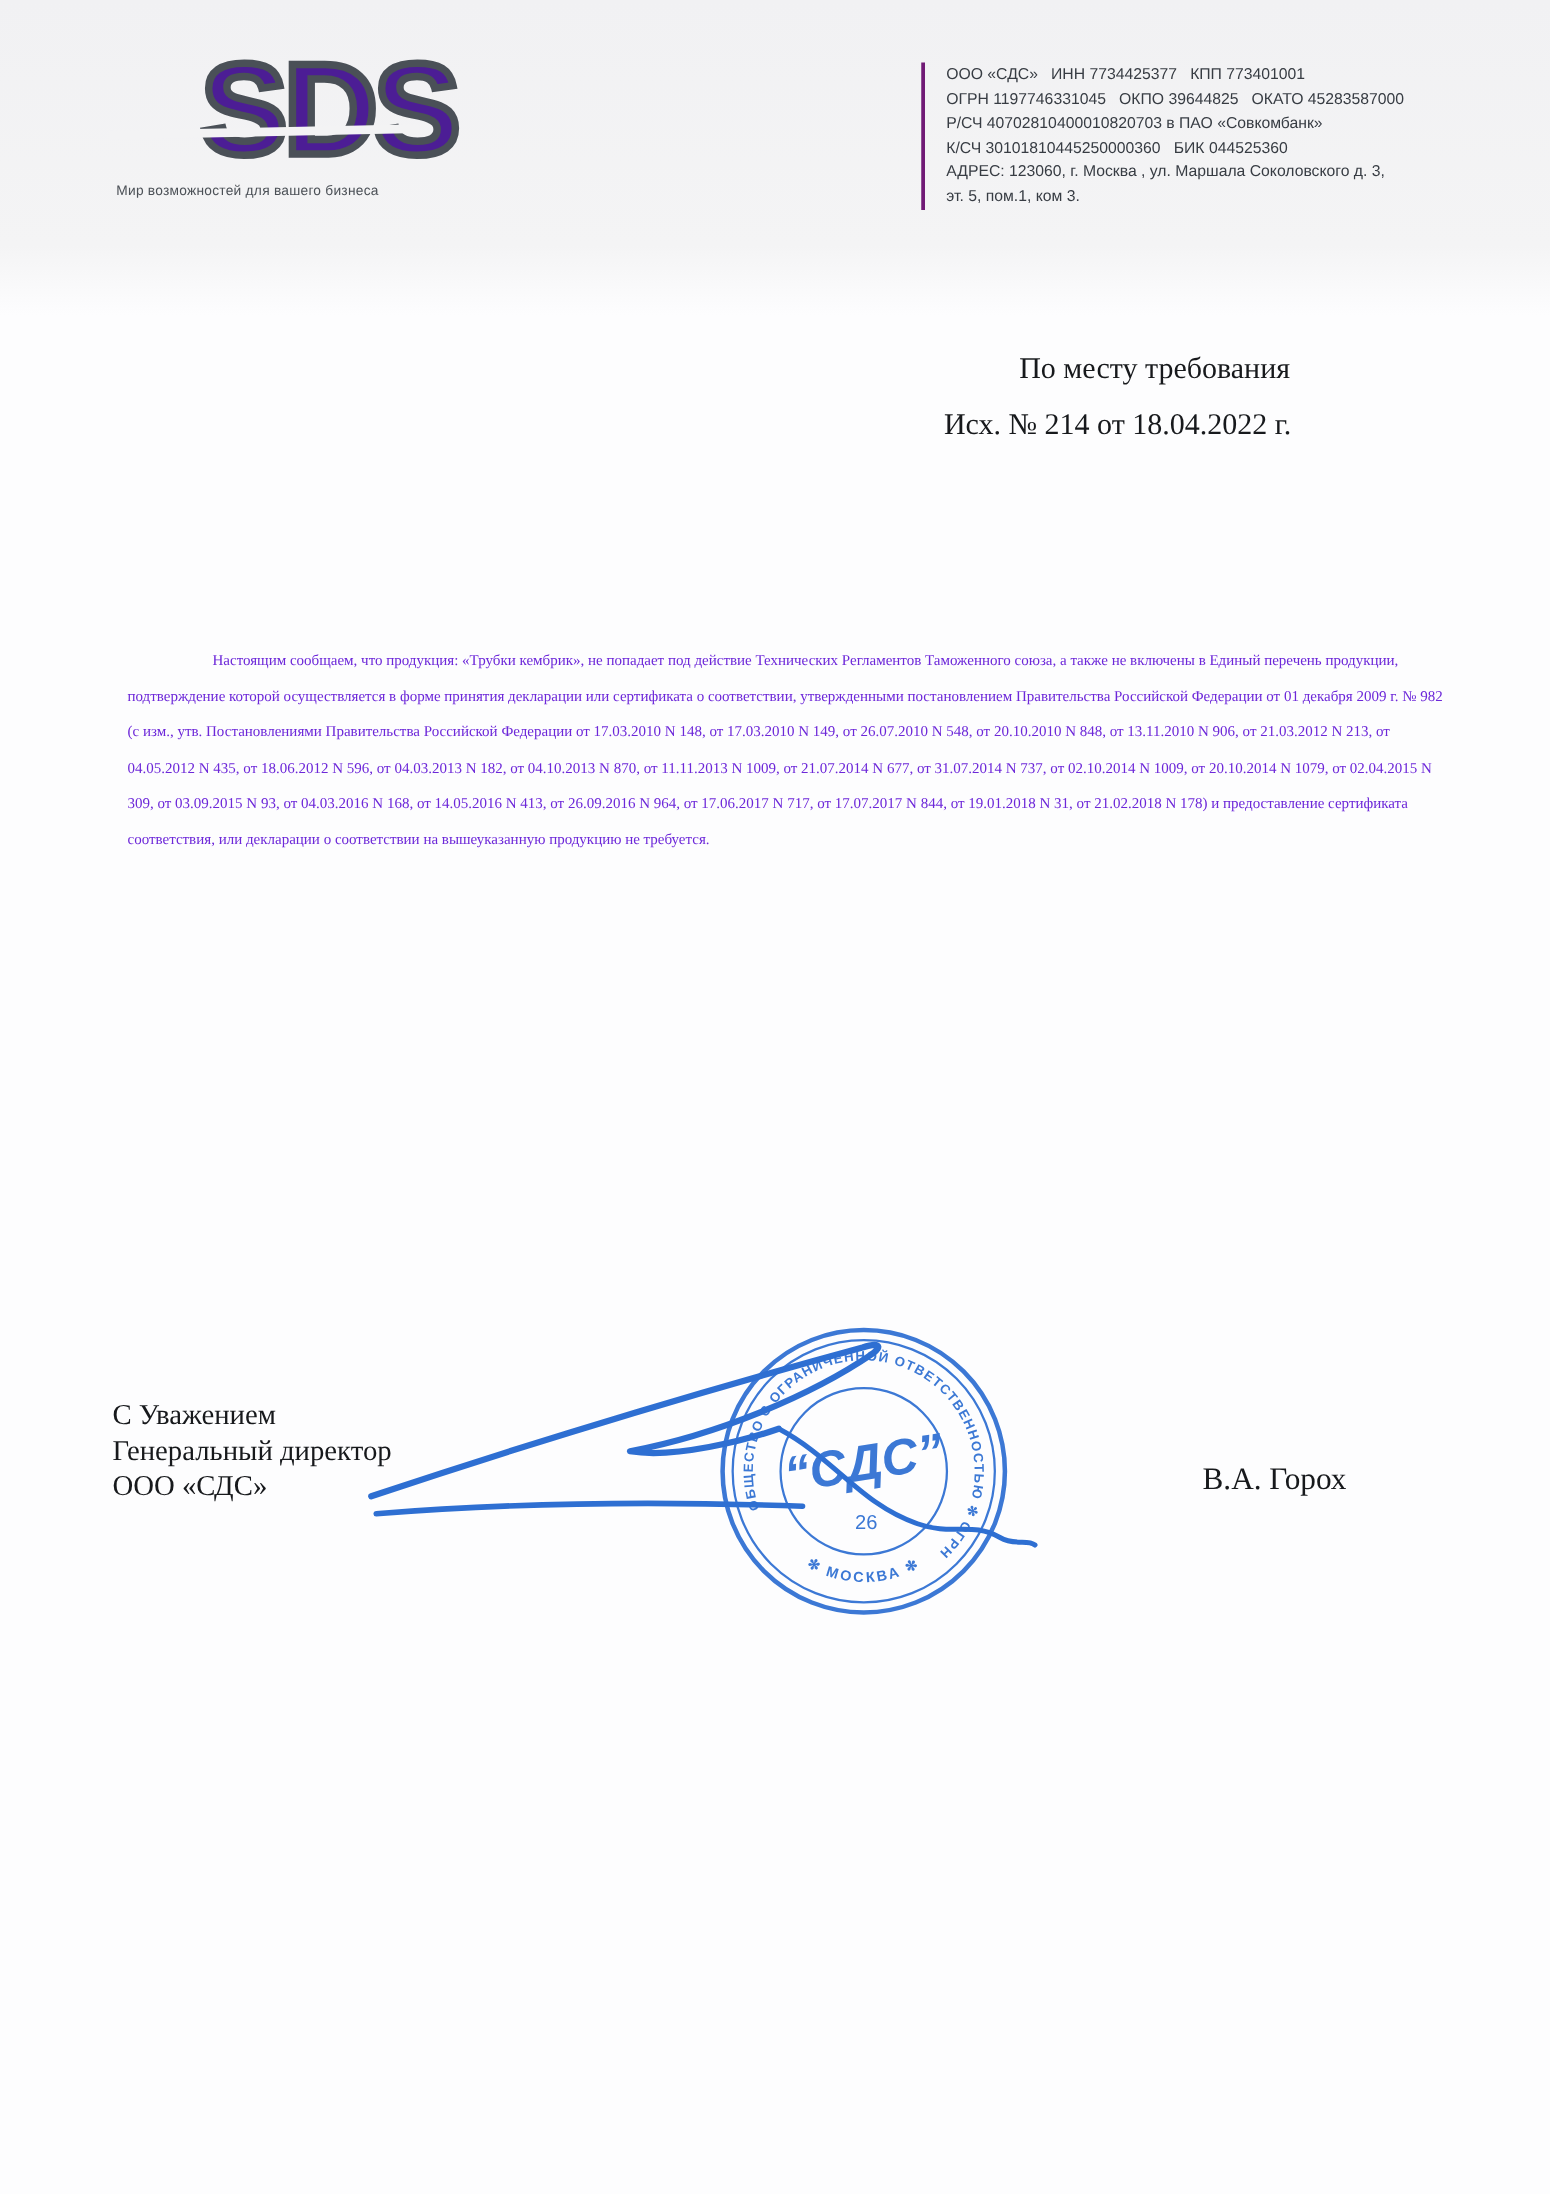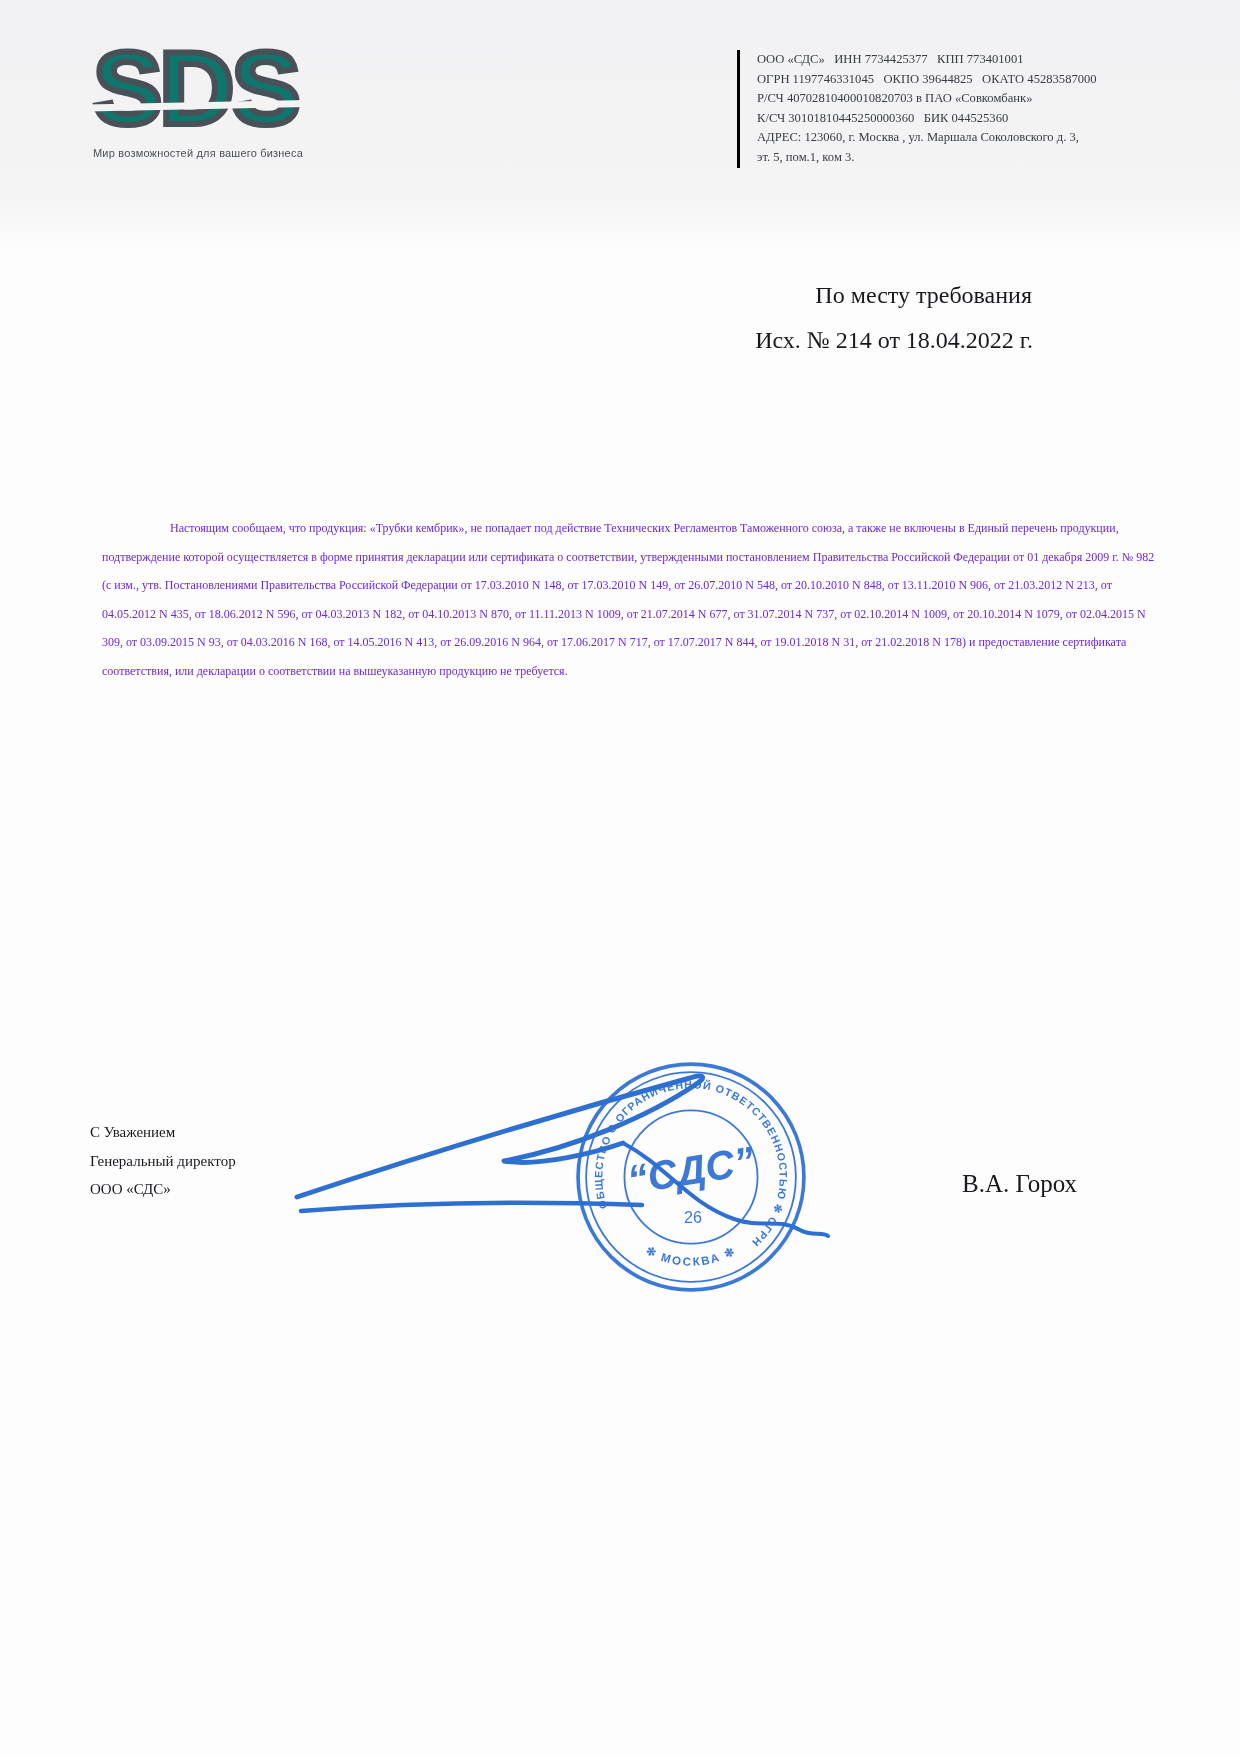--- a/index.html
+++ b/index.html
@@ -9,51 +9,51 @@
     font-family:"Liberation Serif", serif;color:#17191c;
   }
   .scan-band{
     position:absolute;top:0;left:0;right:0;height:252px;
     background:linear-gradient(180deg,#f1f1f3 0%,#f4f4f5 78%,rgba(246,246,247,0) 100%);
   }
   
   .logo-block{position:absolute;left:93px;top:34px;width:340px;}
   .logo-text{
     font-family:"Liberation Sans", sans-serif;font-weight:bold;
-    font-size:104px;line-height:1.05;color:#0f766e;
-    -webkit-text-stroke:6px #4a5057;letter-spacing:-3px;
+    font-size:104px;line-height:1.05;color:#4c1d95;
+    -webkit-text-stroke:6px #4a5057;letter-spacing:-3px;text-align:center;
   }
   .logo-stripe{
     position:absolute;left:-6px;top:68px;width:248px;height:7px;
     background:#f3f3f4;transform:rotate(-1.2deg);
   }
   .logo-tagline{
     margin-top:4px;font-family:"Liberation Sans", sans-serif;
     font-size:11px;color:#4c5157;letter-spacing:.2px;
   }
   .company-info{
     position:absolute;left:737px;top:50px;width:420px;
-    border-left:3px solid #000000;padding-left:17px;
-    font-family:Liberation Serif, serif;
+    border-left:3px solid #701a75;padding-left:17px;
+    font-family:Liberation Sans, sans-serif;
     font-size:12.6px;line-height:19.6px;color:#373c43;
     white-space:pre-wrap;
   }
   
   .recipient{position:absolute;right:208px;top:282px;font-size:24px;}
   .reference{position:absolute;right:207px;top:327px;font-size:24px;}
   
   .title{
     position:absolute;left:0;top:444px;width:1232px;margin:0;
     text-align:center;font-size:23px;font-weight:normal;
   }
   .para{position:absolute;left:90px;margin:12px;font-size:12px;line-height:28.6px;color:#6d28d9;}
   .para-1{top:502px;width:1064px;text-indent:68px;}
   .para-2{top:884px;width:1026px;}
   
-  .sig-block{position:absolute;left:90px;top:1118px;font-size:15px;line-height:28.6px;}
+  .sig-block{position:absolute;left:90px;top:1118px;font-size:23px;line-height:28.6px;}
   .signer-name{position:absolute;left:962px;top:1170px;font-size:25px;}
   .overlay-svg{position:absolute;inset:0;width:1240px;height:1755px;pointer-events:none;}
   .stamp-svg{position:absolute;left:570px;top:1056px;width:242px;height:242px;opacity:.93;}
   .stamp-sans{font-family:"Liberation Sans", sans-serif;}
 </style>
 </head>
 <body>
 
 <div class="page">
 

